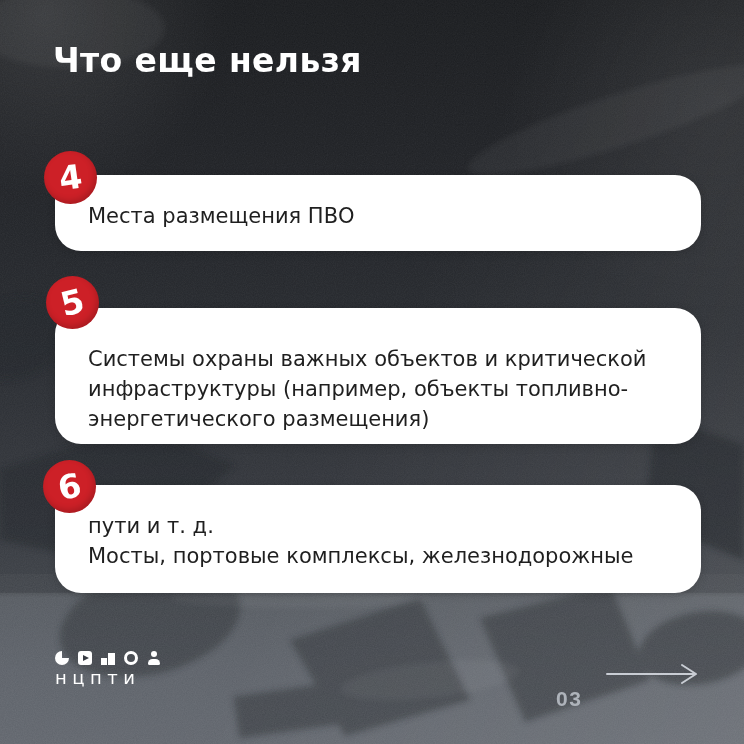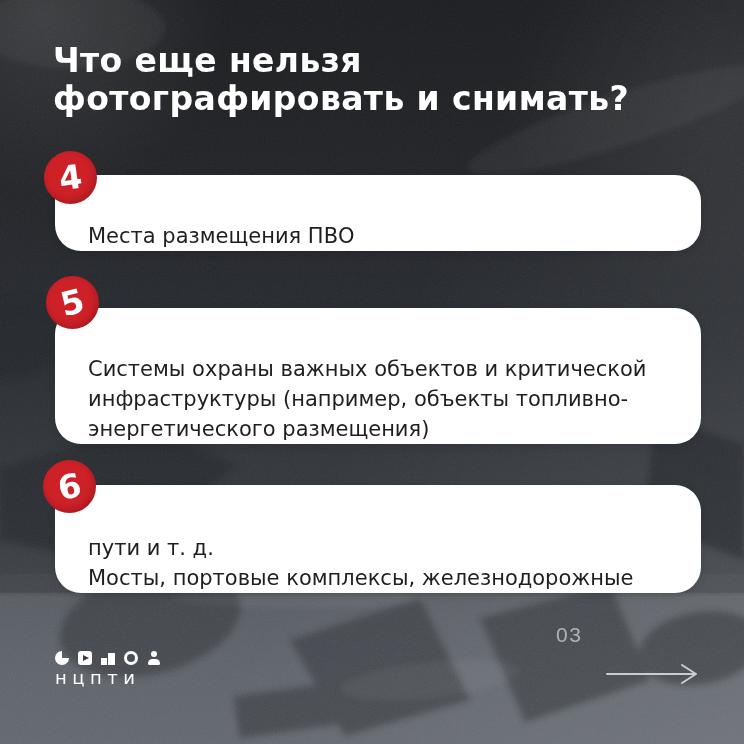--- a/index.html
+++ b/index.html
@@ -20,21 +20,21 @@
 
   .title{
     position:absolute;left:53px;top:42px;width:640px;
     color:#ffffff;font-size:33px;font-weight:700;line-height:38px;letter-spacing:0.4px;
   }
   .title span{display:block;}
 
   .card{
     position:absolute;left:55px;width:646px;background:#ffffff;border-radius:26px;
     box-sizing:border-box;padding:0 24px 0 33px;
-    display:flex;flex-direction:column;justify-content:flex-end;
+    display:flex;flex-direction:column;justify-content:center;
     color:#1f1f1f;font-size:21px;line-height:30px;
     box-shadow:0 2px 8px rgba(0,0,0,0.15);
   }
   .card span{display:block;}
   .card-1{top:175px;height:76px;padding-top:6px;}
   .card-2{top:308px;height:136px;padding-top:26px;}
   .card-3{top:485px;height:108px;padding-top:4px;}
 
   .badge{
     position:absolute;width:53px;height:53px;border-radius:50%;
@@ -67,23 +67,23 @@
   .ic-ring{width:13px;height:13px;border-radius:50%;border:3px solid #ffffff;box-sizing:border-box;margin-bottom:0.5px;width:14px;height:14px;}
   .ic-person{width:14px;height:14px;position:relative;}
   .ic-person::before{content:"";position:absolute;left:4px;top:0;width:6px;height:6px;border-radius:50%;background:#ffffff;}
   .ic-person::after{content:"";position:absolute;left:1px;bottom:0;width:12px;height:6px;border-radius:6px 6px 2px 2px;background:#ffffff;}
   .logo-text{
     margin-top:4px;color:#ffffff;font-size:18px;font-weight:400;
     letter-spacing:5.5px;line-height:1;
   }
 
   .page-num{
-    position:absolute;left:556px;top:623px;
+    position:absolute;left:556px;top:687px;
     color:#aeb3ba;font-size:21px;letter-spacing:1.5px;
-    font-family:"Liberation Sans",sans-serif;font-weight:400;
+    font-family:"Liberation Sans",sans-serif;font-weight:700;
   }
   .next-arrow{position:absolute;left:604px;top:663px;width:98px;height:22px;cursor:pointer;}
 </style>
 </head>
 <body>
 
 <div class="canvas">
 
   <div class="bg-diag"></div>
 
@@ -120,21 +120,20 @@
       </filter>
     </defs>
     <rect width="744" height="744" filter="url(#grain)"></rect>
     <rect y="590" width="744" height="154" filter="url(#grain)" opacity="0.8"></rect>
   </svg>
 
   <div class="content">
 
     <div class="title">
       <span>Что еще нельзя</span>
-      <span>фотографировать и снимать?</span>
     </div>
 
     <div class="badge badge-1">
       <span class="digit">4</span>
     </div>
     <div class="card card-1">
       <span>Места размещения ПВО</span>
     </div>
 
     <div class="badge badge-2">

